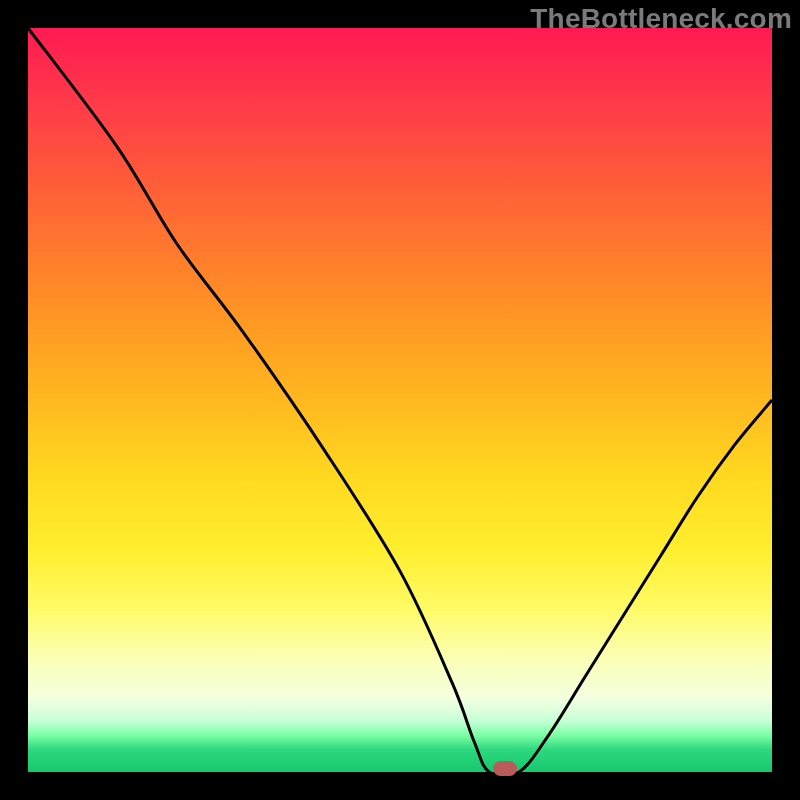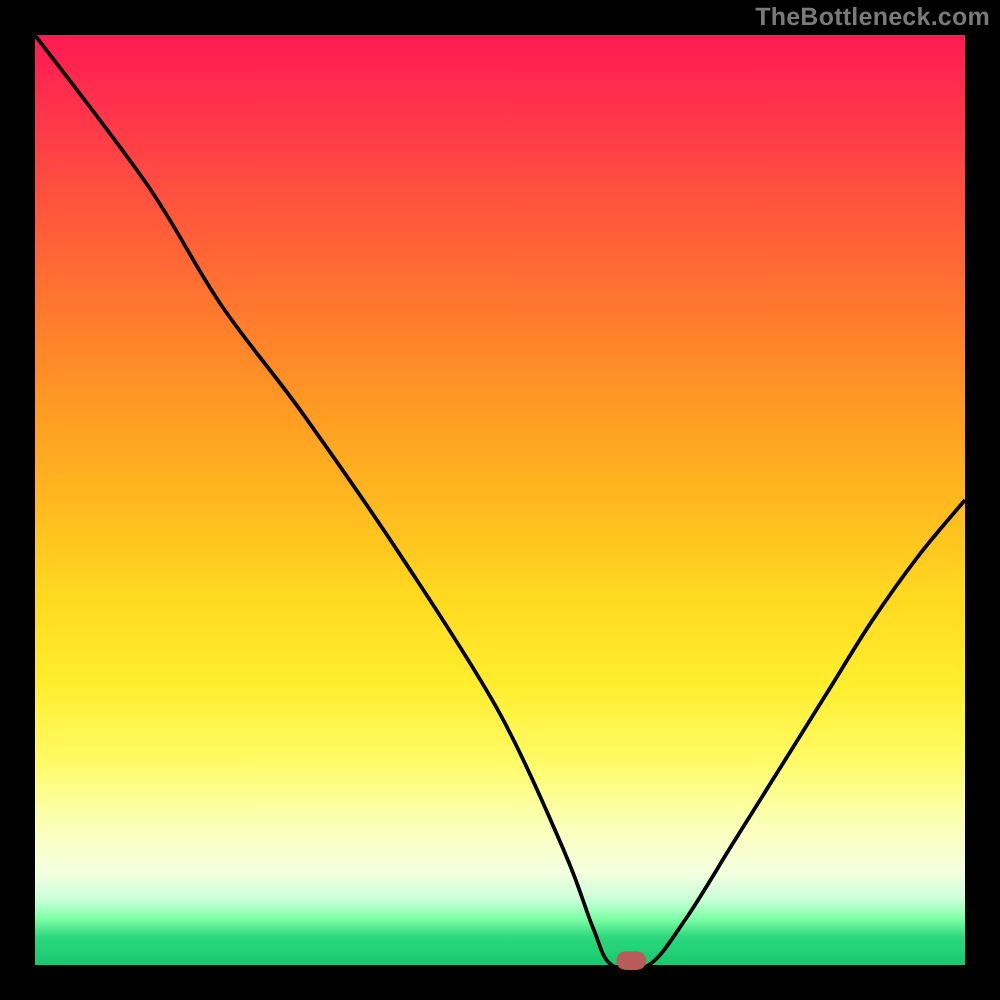--- a/index.html
+++ b/index.html
@@ -42,21 +42,21 @@
       #c9ffd8 93%,
       #7effa6 95%,
       #2dd87e 97%,
       #17c86e 100%
     );
   }
   .watermark {
     position: absolute;
     top: 3px;
     right: 8px;
-    font-size: 20px;
+    font-size: 28px;
     font-weight: 600;
     color: #7a7a7a;
     letter-spacing: 0.2px;
   }
   .marker {
     position: absolute;
     border-radius: 9px;
     background: #bb5a5a;
   }
   svg.curve {

